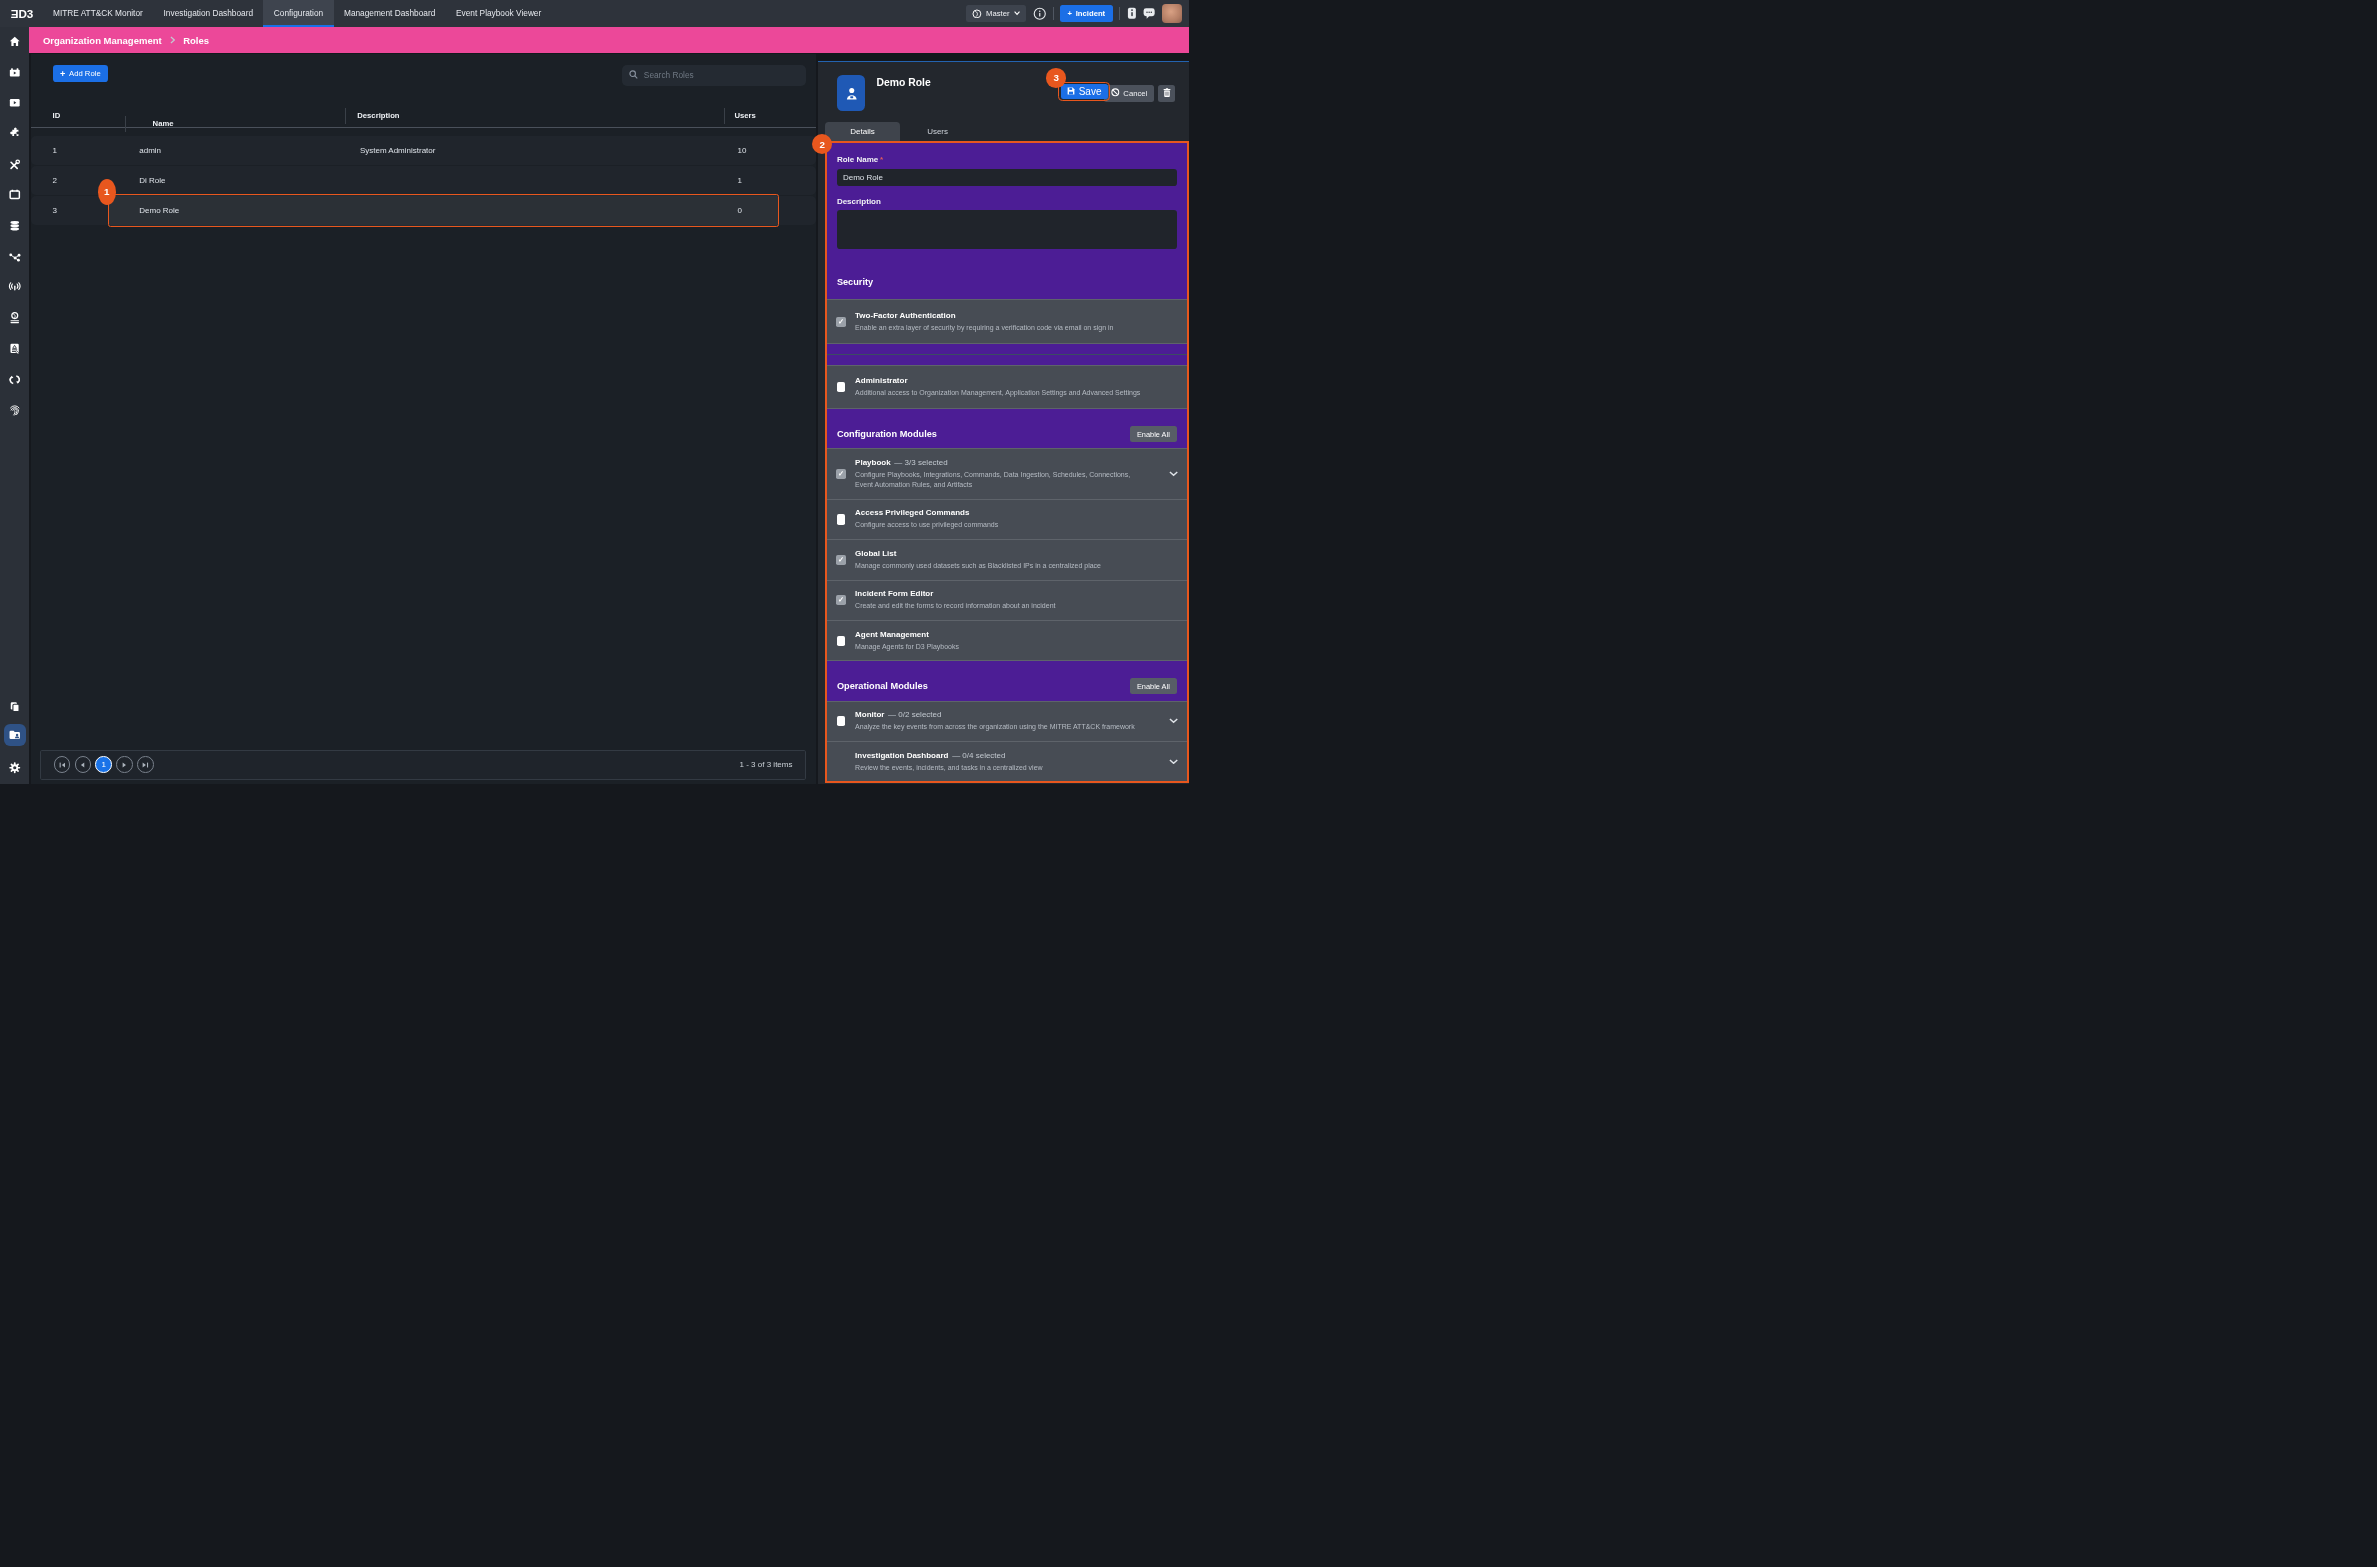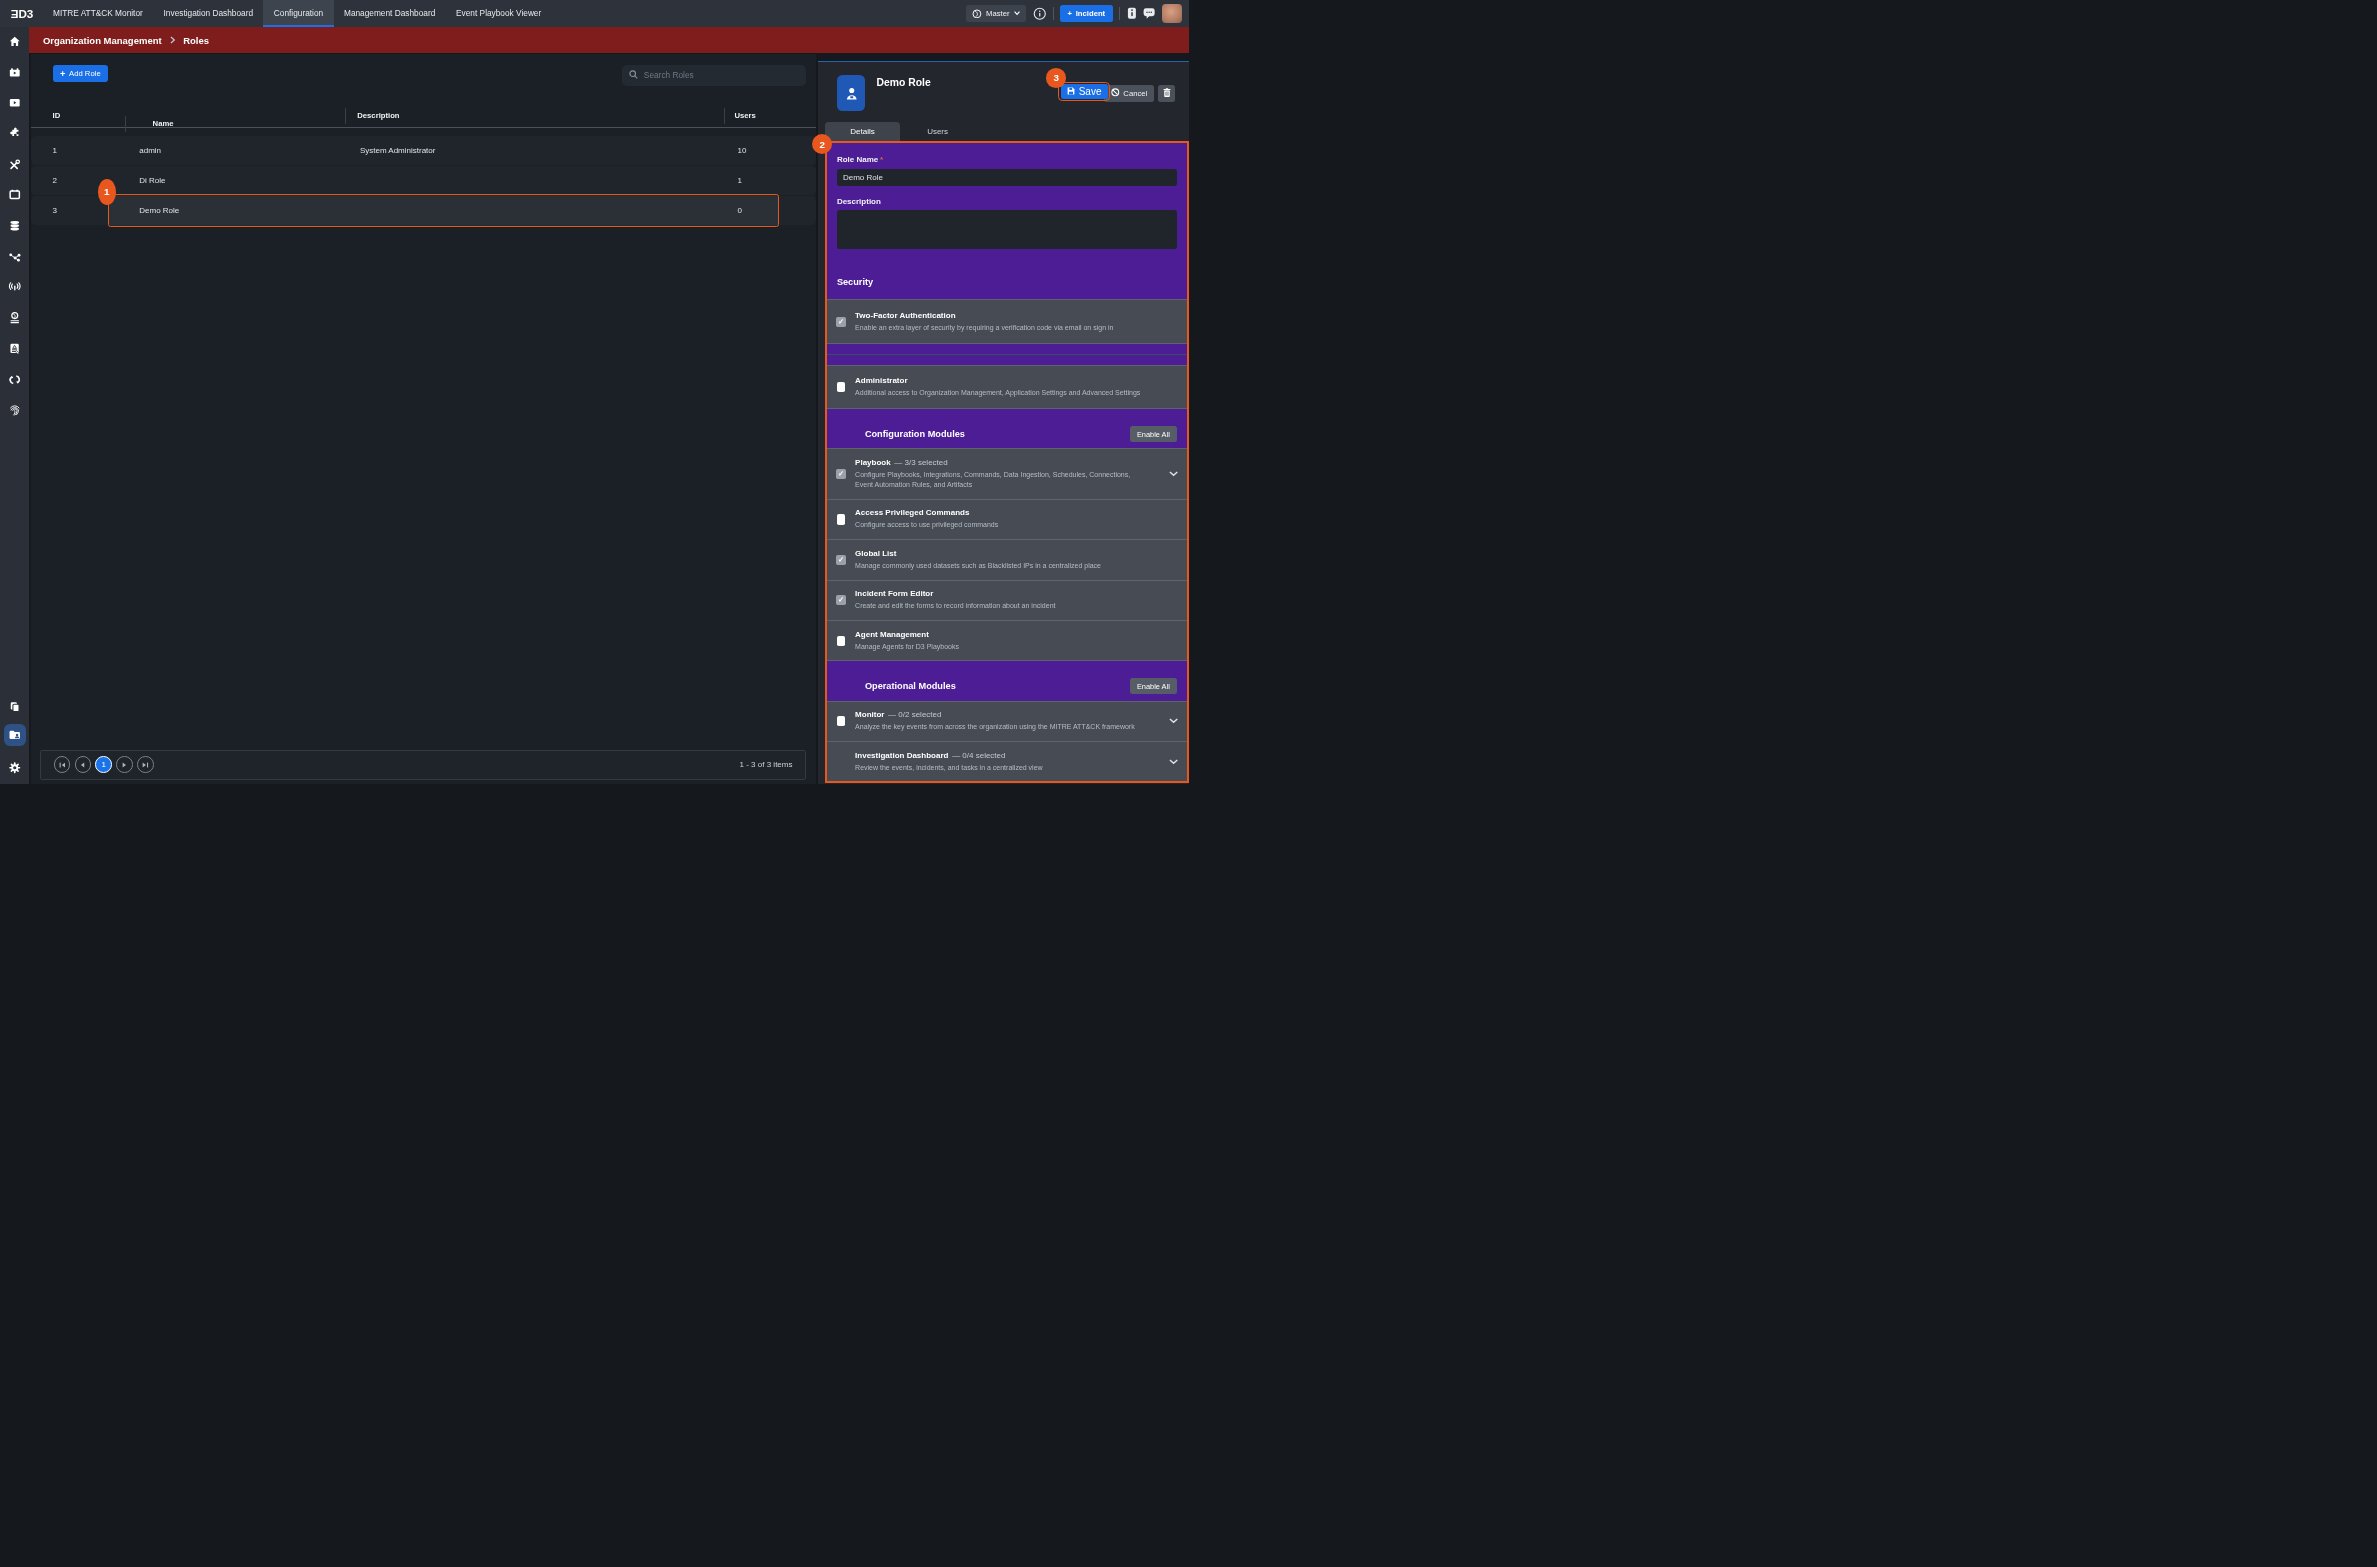--- a/index.html
+++ b/index.html
@@ -22,21 +22,21 @@
 
   
   .shell { position:absolute; top:27px; left:0; right:0; bottom:0; display:flex; }
   .sidebar { width:29.4px; background:#2b3038; display:flex; flex-direction:column; align-items:center; padding:7.4px 0 8.6px; flex-shrink:0; }
   .side-icon { width:14.7px; height:14.7px; display:flex; align-items:center; justify-content:center; margin-bottom:16px; }
   .side-bottom { margin-top:auto; display:flex; flex-direction:column; align-items:center; }
   .side-bottom .side-icon { margin-bottom:0; margin-top:14.7px; }
   .side-active { width:22px; height:22px; background:#2f5286; border-radius:6.1px; display:flex; align-items:center; justify-content:center; margin-top:9.8px; }
 
   .main-col { flex:1; display:flex; flex-direction:column; position:relative; }
-  .breadcrumb { height:26px; background:#7f1d1d; display:flex; align-items:center; gap:8px; padding-left:13.5px; font-size:9.5px; font-weight:bold; color:#fff; flex-shrink:0; }
+  .breadcrumb { height:26px; background:#ec4899; display:flex; align-items:center; gap:8px; padding-left:13.5px; font-size:9.5px; font-weight:bold; color:#fff; flex-shrink:0; }
   .content { flex:1; position:relative; background:#15181d; }
 
   
   .main-panel { position:absolute; left:1.2px; top:0.6px; width:785px; bottom:0; background:#1b2026; }
   .add-role { position:absolute; left:22px; top:11.7px; height:16.6px; background:#1b6fe6; border-radius:3.1px; color:#fff; font-size:7.7px; display:flex; align-items:center; gap:3.7px; padding:0 7.4px; }
   .add-plus { font-size:9.2px; font-weight:bold; }
   .search { position:absolute; right:9.8px; top:11px; width:184px; height:21px; background:#242a32; border-radius:4.9px; display:flex; align-items:center; gap:5.5px; padding:0 7.4px; }
   .search input { background:transparent; border:none; outline:none; color:#aeb6c0; font-size:8.3px; width:100%; font-family:"Liberation Sans",sans-serif; }
   .search input::placeholder { color:#6f7883; }
 
@@ -81,21 +81,21 @@
   .tab.active { background:#3f444c; border-radius:3.7px 3.7px 0 0; color:#fff; font-weight:normal; }
 
   .form-box { position:absolute; left:6.7px; right:0; top:79px; bottom:1.2px; background:#4c1d95; border:2.5px solid #e8571e; overflow:hidden; padding:8.6px 9.8px 0; }
   .fld-label { font-size:8px; font-weight:bold; color:#f2f4f6; margin-top:3.7px; }
   .fld-label.second { margin-top:11px; }
   .req { color:#e25b5b; margin-left:1.8px; }
   .text-input { margin-top:4.9px; height:16.6px; background:#20242b; border:none; border-radius:3.1px; padding:0 6.1px; font-size:8px; color:#dde2e8; width:100%; display:block; font-family:"Liberation Sans",sans-serif; outline:none; }
   .textarea { margin-top:4.3px; height:39px; background:#20242b; border-radius:3.1px; }
   .section-heading { font-size:9.2px; font-weight:bold; color:#fff; margin-top:28px; }
   .sect-row { display:flex; align-items:center; justify-content:space-between; margin-top:17px; }
-  .sect-row .section-heading { margin-top:0;margin-left:28px; }
+  .sect-row .section-heading { margin-top:0; }
   .enable-all { height:16px; background:#575d66; border-radius:2.5px; font-size:7.4px; color:#fff; display:flex; align-items:center; padding:0 7.4px; }
 
   .card { background:#474c54; margin:0 -9.8px; padding:8.6px 0; display:flex; min-height:40px; align-items:center; border-top:0.6px solid rgba(255,255,255,0.13); border-bottom:0.6px solid rgba(255,255,255,0.13); }
   .card.first-sec { margin-top:12.3px; min-height:45px; }
   .card.sec2 { min-height:44px; }
   .card-group { margin-top:6.1px; }
   .card-group .card { border-bottom:none; }
   .card-group .card:last-child { border-bottom:0.6px solid rgba(255,255,255,0.13); }
   .sec-divider { height:1.2px; background:#111419; border-bottom:0.6px solid #3b4c63; margin:9.8px -9.8px; }
   .cb-col { width:28px; display:flex; justify-content:center; flex-shrink:0; }

